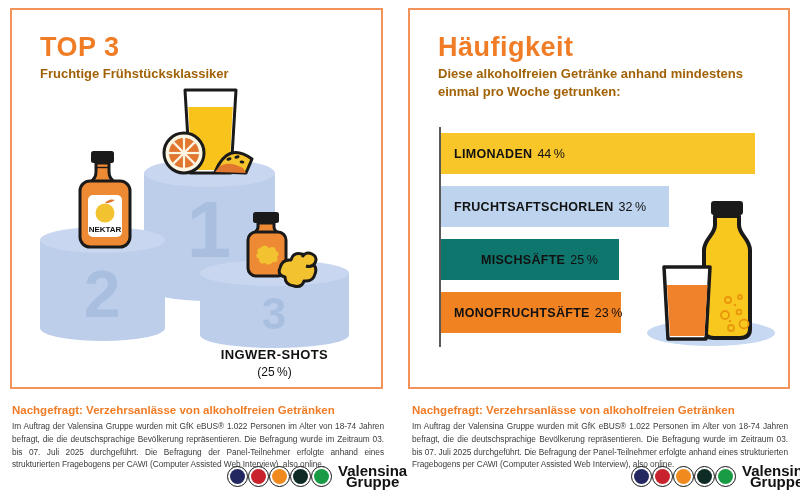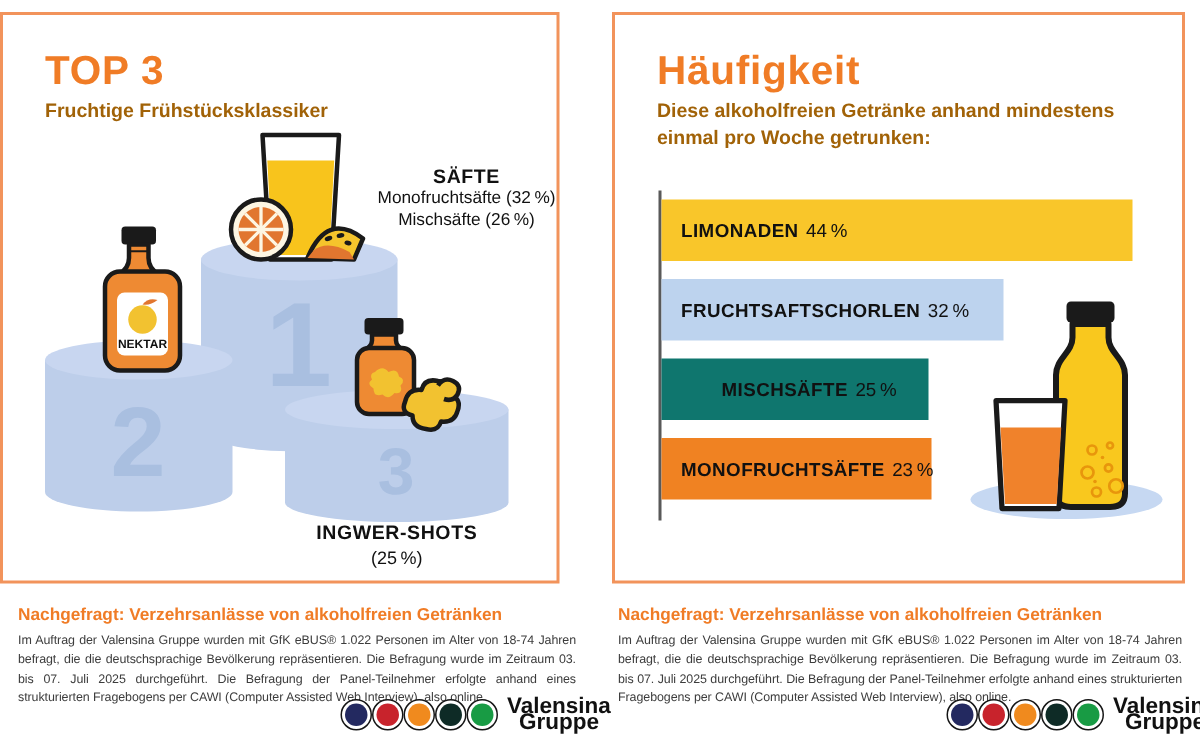--- a/index.html
+++ b/index.html
@@ -4,21 +4,21 @@
 <style>
   html,body { margin:0; padding:0; }
   body {
     width:800px; height:500px; position:relative; background:#ffffff;
     font-family:"Liberation Sans", sans-serif; overflow:hidden; color:#111;
   }
   .panel {
     position:absolute; top:8px; height:381px; background:#fff;
     border:2px solid #F2935B; box-sizing:border-box;
   }
-  #left-panel  { left:0;  width:373px; }
+  #left-panel  { left:10px;  width:373px; }
   #right-panel { left:408px; width:382px; }
 
   .panel-title {
     position:absolute; left:28px; top:22px;
     color:#F07C26; font-weight:bold; font-size:27px; letter-spacing:0.5px;
   }
   .panel-sub {
     position:absolute; left:28px; top:55px;
     font-weight:bold; font-size:13px; color:#a16207; line-height:18px;
   }
@@ -135,25 +135,20 @@
       <path d="M246,213 L262,213 L262,217 Q262,221 268,224 L240,224 Q246,221 246,217 Z" fill="#EE8A33" stroke="#1a1a1a" stroke-width="3" stroke-linejoin="round"></path>
       <rect x="236" y="222" width="38" height="44" rx="8" fill="#EE8A33" stroke="#1a1a1a" stroke-width="3"></rect>
       <path d="M248,238 q5,-5 9,0 q6,-3 7,3 q5,2 1,6 q2,6 -4,5 q-4,5 -8,1 q-6,2 -6,-4 q-5,-3 -1,-6 q-2,-4 2,-5 Z" fill="#F2C230"></path>
     </g>
     <g>
       <path d="M268,258 q2,-9 11,-8 q2,-8 11,-6 q9,1 8,9 q8,3 5,11 q-2,8 -11,7 q-2,7 -10,5 q-9,-1 -9,-9 q-8,-2 -5,-9 Z" fill="#F2C230" stroke="#1a1a1a" stroke-width="3" stroke-linejoin="round"></path>
       <path d="M290,247 q4,-6 10,-3 q6,3 3,9 q-3,5 -9,3" fill="#F2C230" stroke="#1a1a1a" stroke-width="3"></path>
     </g>
   </svg>
 
-  <div class="pod-label" id="saefte-label">
-    <div class="pl-title">SÄFTE</div>
-    <div class="pl-detail">Monofruchtsäfte (32 %)</div>
-    <div class="pl-detail">Mischsäfte (26 %)</div>
-  </div>
   <div class="pod-label" id="ingwer-label">
     <div class="pl-title">INGWER-SHOTS</div>
     <div class="pl-value">(25 %)</div>
   </div>
 </div>
 
 <div class="panel" id="right-panel">
   <div class="panel-title">Häufigkeit</div>
   <div class="panel-sub">
     <div>Diese alkoholfreien Getränke anhand mindestens</div>

